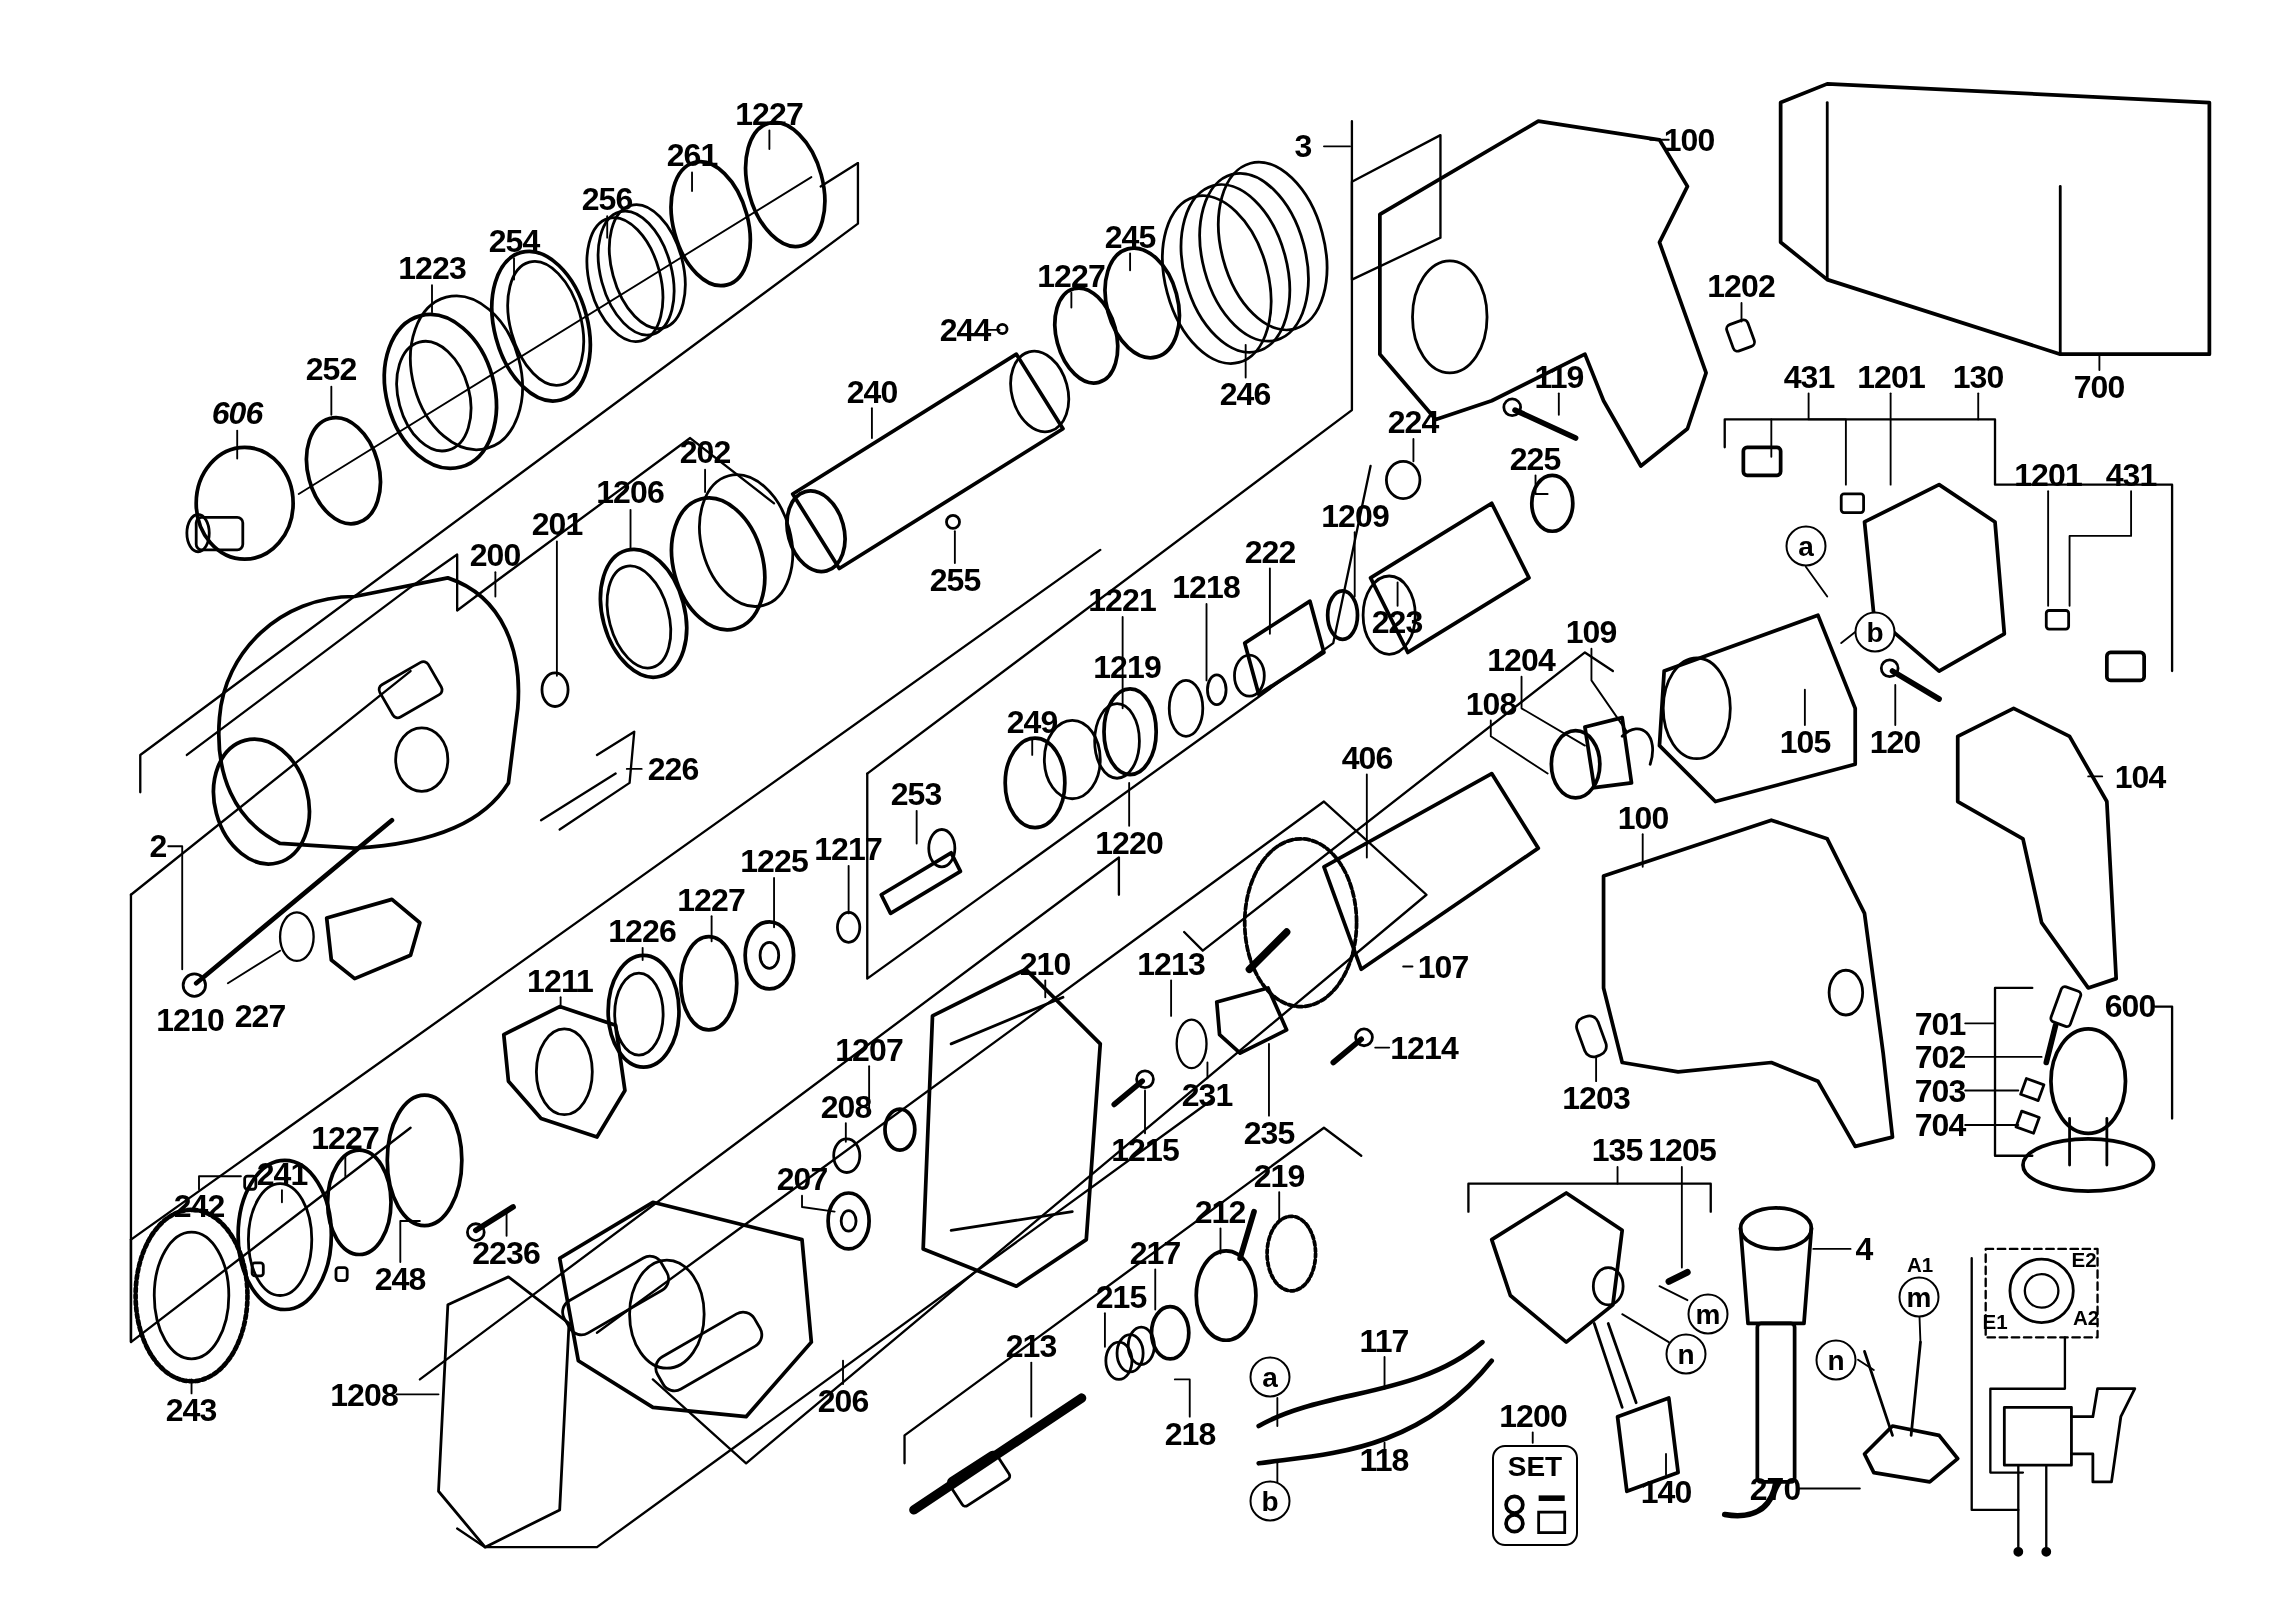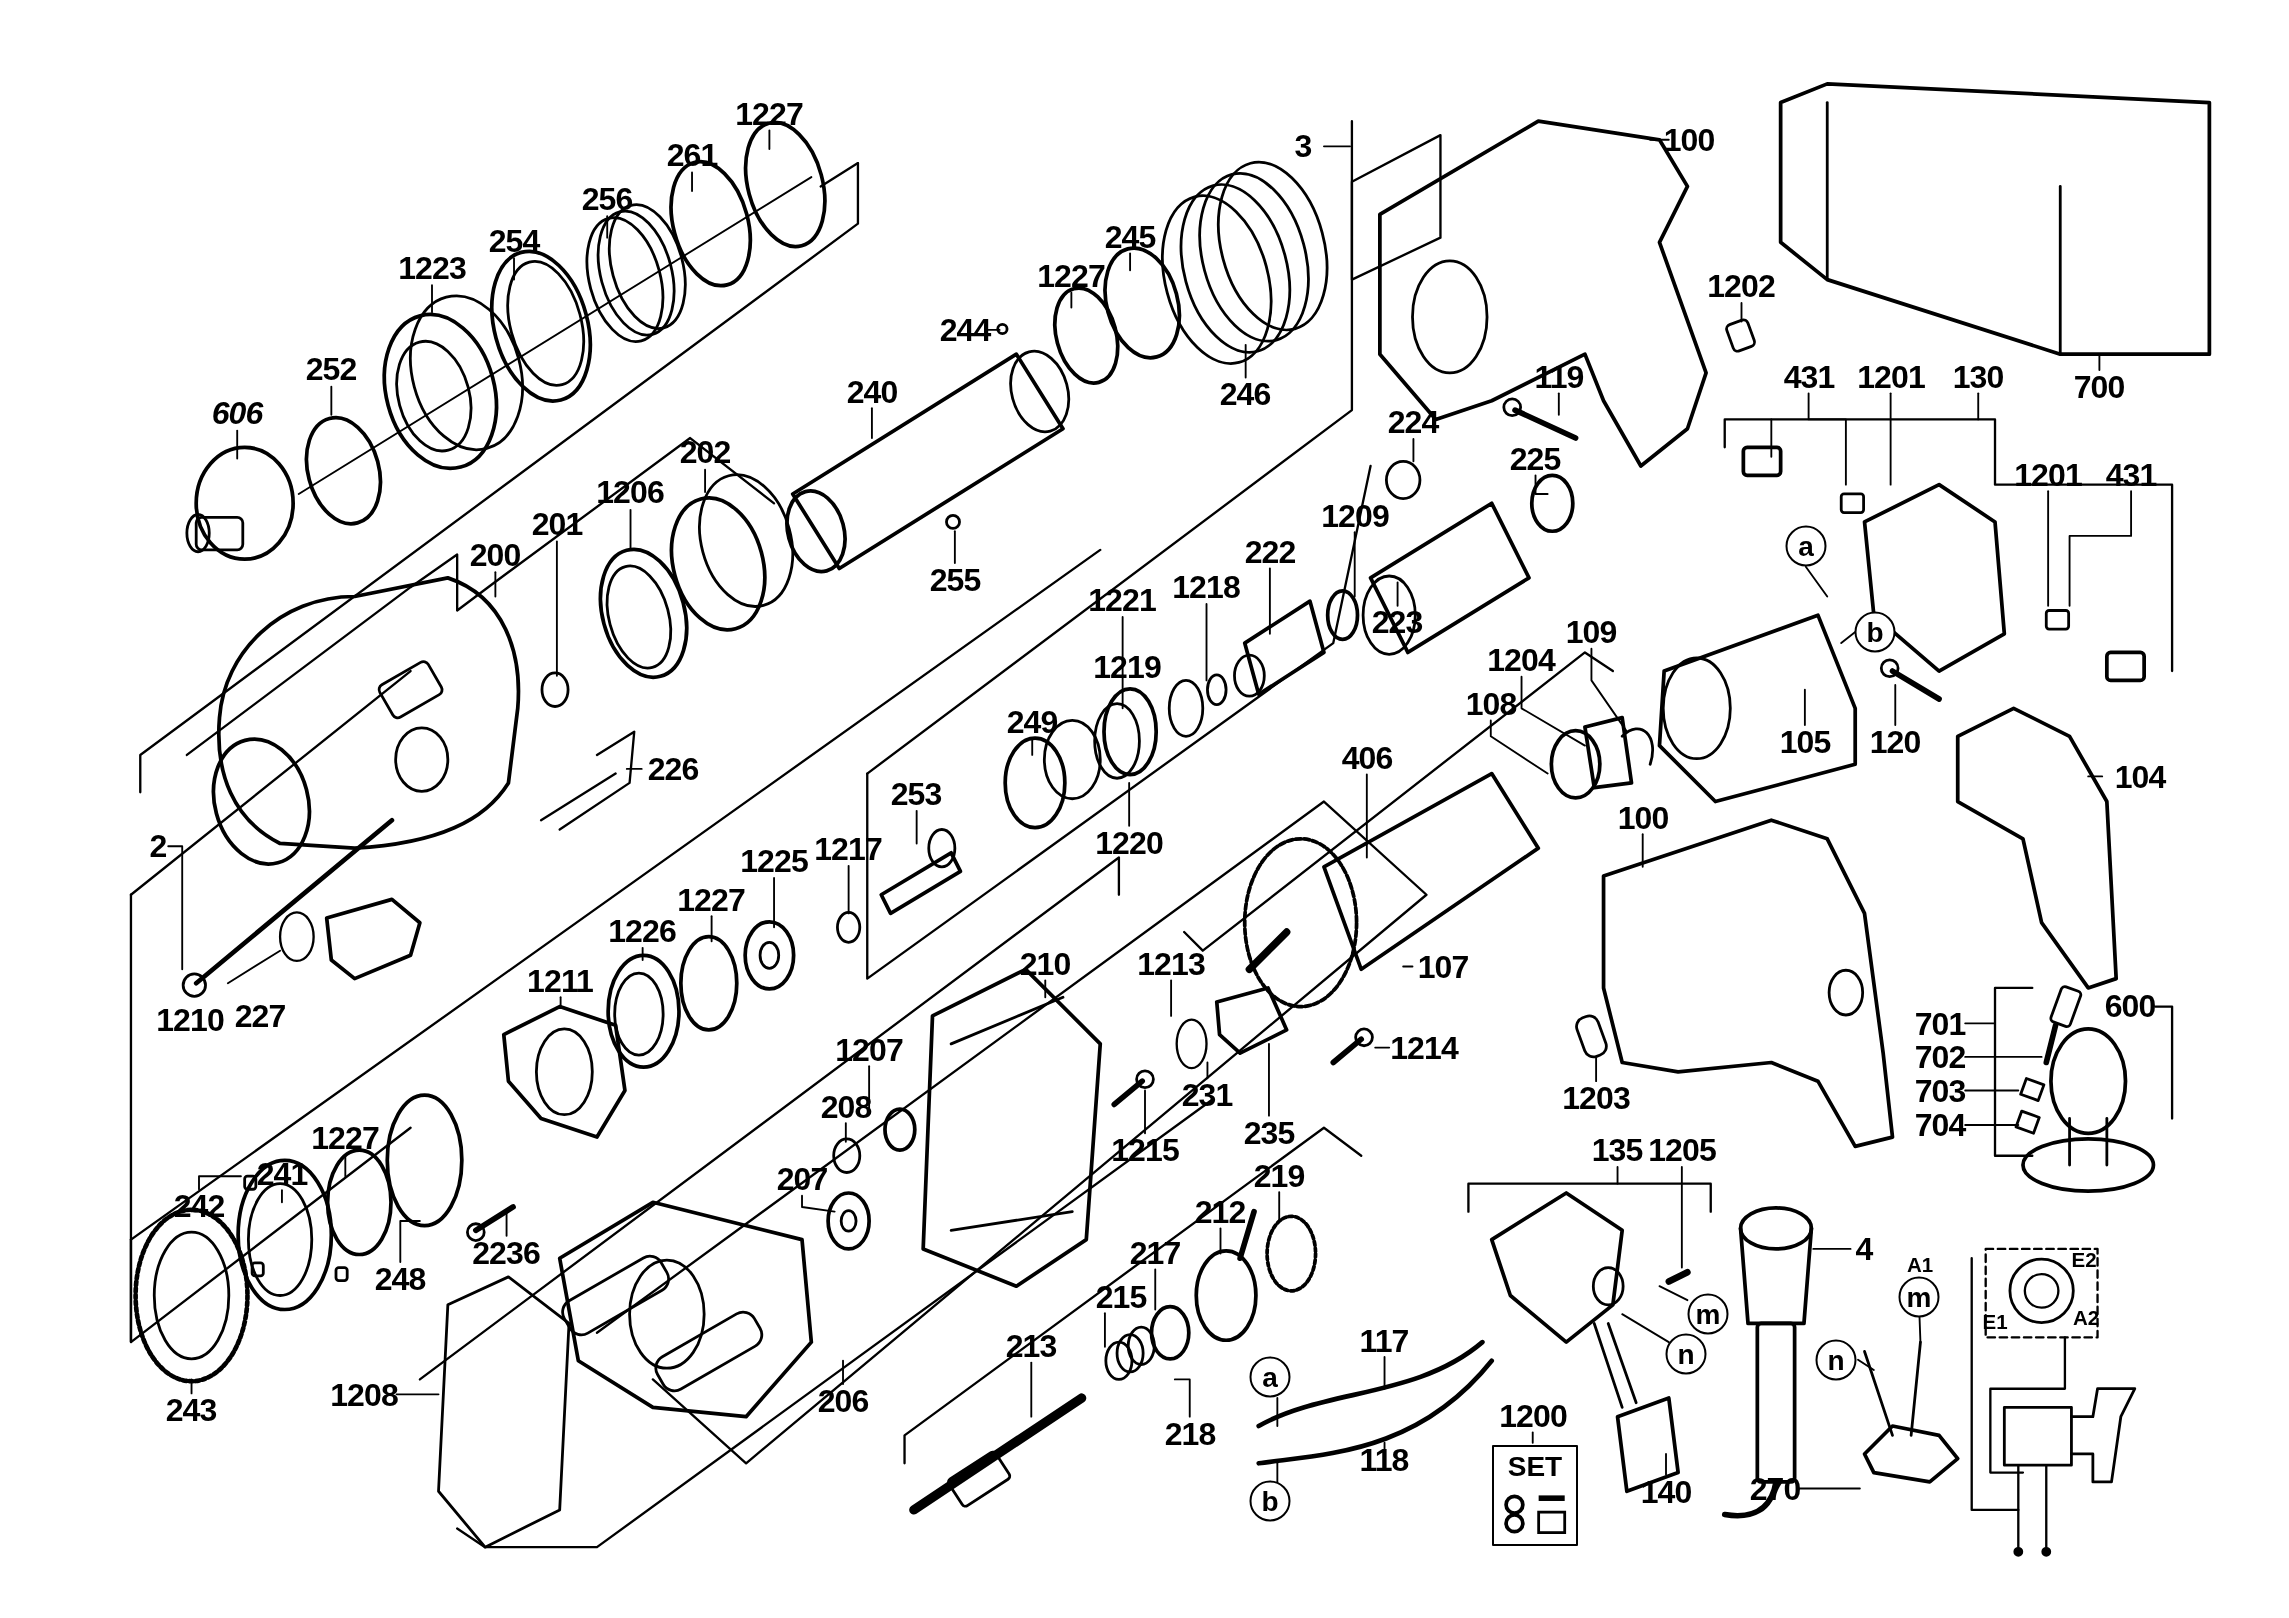--- a/index.html
+++ b/index.html
@@ -7,21 +7,21 @@
          font-family: "Liberation Sans", "DejaVu Sans", sans-serif; color: #000; }
   #canvas { position: absolute; left: 0; top: 0; width: 2290px; height: 1618px; }
   .lbl { position: absolute; font-weight: bold; font-size: 32px; line-height: 1;
          transform: translate(-50%, -50%); white-space: nowrap; letter-spacing: -0.9px;
          font-family: "Liberation Sans", "DejaVu Sans", sans-serif; }
   .circ { position: absolute; width: 41px; height: 41px; border: 2.8px solid #000;
           border-radius: 50%; transform: translate(-50%, -50%); display: flex;
           align-items: center; justify-content: center; font-weight: bold; font-size: 28px;
           background: #fff; box-sizing: border-box; }
   .set-badge { position: absolute; width: 86px; height: 101px; border: 2.8px solid #000;
-               border-radius: 1px; box-sizing: border-box; background: #fff; }
+               border-radius: 13px; box-sizing: border-box; background: #fff; }
   .set-badge .t { position: absolute; top: 3.7px; left: 0; right: 0; text-align: center;
                   font-weight: bold; font-size: 28px; }
   .wd-lbl { position: absolute; font-weight: bold; font-size: 20.5px; transform: translate(-50%,-50%); }
 </style>
 </head>
 <body>
 
 <svg id="canvas" viewBox="0 0 2456 1736" xmlns="http://www.w3.org/2000/svg" fill="none" stroke="#000" stroke-width="3" stroke-linecap="round" stroke-linejoin="round">
 
   <g stroke-width="2.5">

